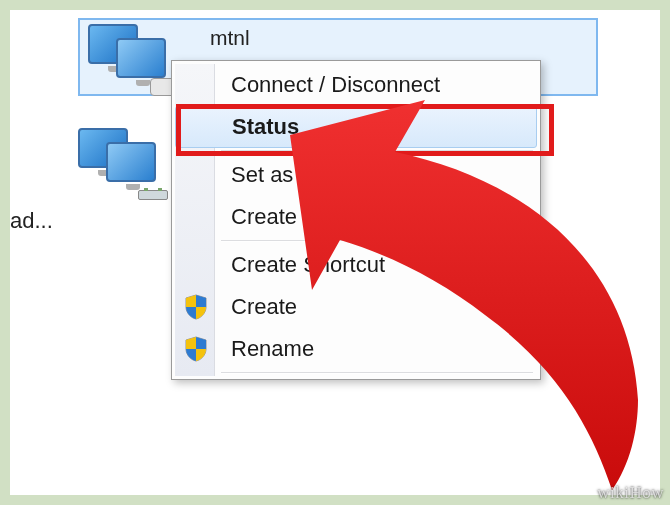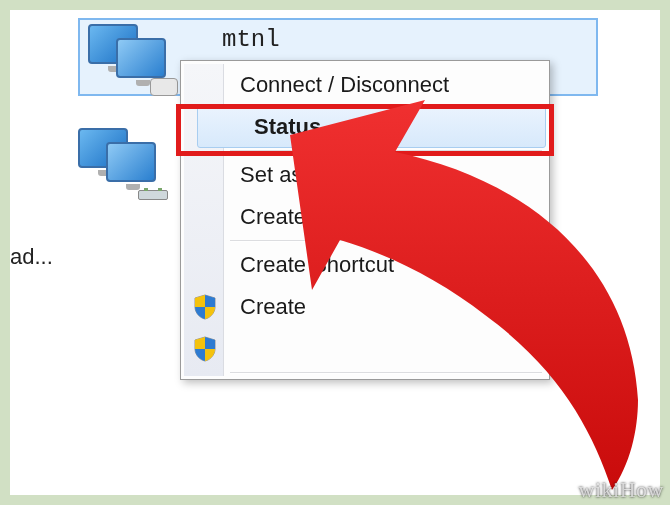--- a/index.html
+++ b/index.html
@@ -20,37 +20,35 @@
     left: 68px; top: 8px;
     width: 520px; height: 78px;
     background: #e6f2fd;
     border: 2px solid #7fb8ef;
     padding: 4px 8px;
     display: flex;
     align-items: flex-start;
     gap: 12px;
   }
   .selected-item .label {
-    font-size: 24px;
+    font-size: 21px;
     color: #222;
     margin-top: 2px;
-    margin-left: 36px;
-    font-family: Liberation Mono, monospace;
+    margin-left: 24px;
   }
   .other-item {
     position: absolute;
     left: 68px; top: 118px;
     width: 120px; height: 78px;
   }
   .orphan-label {
     position: absolute;
     left: 0px; top: 198px;
     font-size: 22px;
     color: #222;
-    margin-top: 36px;
   }
 
   
   .pc-icon { position: relative; width: 86px; height: 68px; }
   .pc-icon .mon {
     position: absolute; left: 0; top: 0;
     width: 50px; height: 40px;
     background: linear-gradient(135deg,#6bb8f0,#1a6fc4);
     border: 2px solid #3a6ea8; border-radius: 4px;
   }
@@ -82,21 +80,21 @@
   }
   .pc-icon.lan .dev::before,
   .pc-icon.lan .dev::after{
     content:""; position:absolute; top:-3px; width:4px; height:3px; background:#7aa66b;
   }
   .pc-icon.lan .dev::before{ left:5px;} .pc-icon.lan .dev::after{ right:5px;}
 
   
   .context-menu {
     position: absolute;
-    left: 170px; top: 50px;
+    left: 161px; top: 50px;
     width: 370px;
     background: #fdfdfd;
     border: 1px solid #9a9a9a;
     box-shadow: 3px 3px 8px rgba(0,0,0,.25);
     padding: 3px;
   }
   .gutter {
     position:absolute; left:3px; top:3px; bottom:3px;
     width: 40px;
     background: linear-gradient(#f5f6f9,#e7eaf2);
@@ -110,21 +108,20 @@
     padding-left: 56px;
     font-size: 22px;
     color: #1a1a1a;
     white-space: nowrap;
   }
   .menu-item.highlight {
     background: linear-gradient(#eaf3fe,#d7e9fb);
     border: 1px solid #a8cdf0;
     border-radius: 3px;
     font-weight: 700;
-    margin-left: 13px;
   }
   .menu-sep {
     margin: 2px 4px 2px 46px;
     height: 0;
     border-top: 1px solid #dcdde0;
     border-bottom: 1px solid #ffffff;
   }
   .shield {
     position:absolute; left:10px; top:50%; transform:translateY(-50%);
     width:22px; height:26px;
@@ -145,21 +142,21 @@
     position:absolute;
     left: 260px; top: 90px;
     width: 400px; height: 390px;
     pointer-events:none;
   }
   .big-arrow svg { width:100%; height:100%; display:block; }
 
   .watermark {
     position:absolute; right:6px; bottom:2px;
     font-family: Georgia, 'Times New Roman', serif;
-    font-size: 22px;
+    font-size: 17px;
     color: rgba(255,255,255,.7);
     text-shadow: 0 0 3px rgba(0,0,0,.55), 0 0 2px rgba(0,0,0,.5);
     letter-spacing: .5px;
   }
 </style>
 </head>
 <body>
 
 <div class="stage">
 
@@ -217,20 +214,21 @@
         <div class="menu-item">
   <span class="shield">
     <svg viewBox="0 0 22 26">
       <path d="M11 1 L21 4 V13 C21 19 16 24 11 25 C6 24 1 19 1 13 V4 Z" fill="#fff" stroke="#555" stroke-width=".6"></path>
       <path d="M11 1 L21 4 V13 H11 Z" fill="#2e7bd1"></path>
       <path d="M1 4 L11 1 V13 H1 Z" fill="#f4c20d"></path>
       <path d="M11 13 H21 C21 19 16 24 11 25 Z" fill="#f4c20d"></path>
       <path d="M1 13 H11 V25 C6 24 1 19 1 13 Z" fill="#2e7bd1"></path>
     </svg>
   </span>
+<span>Rename</span>
         </div>
         <div class="menu-sep"></div>
       </div>
   </div>
 
   <div class="red-box"></div>
 
   <div class="big-arrow">
     <svg viewBox="0 0 400 390">
       <defs>

